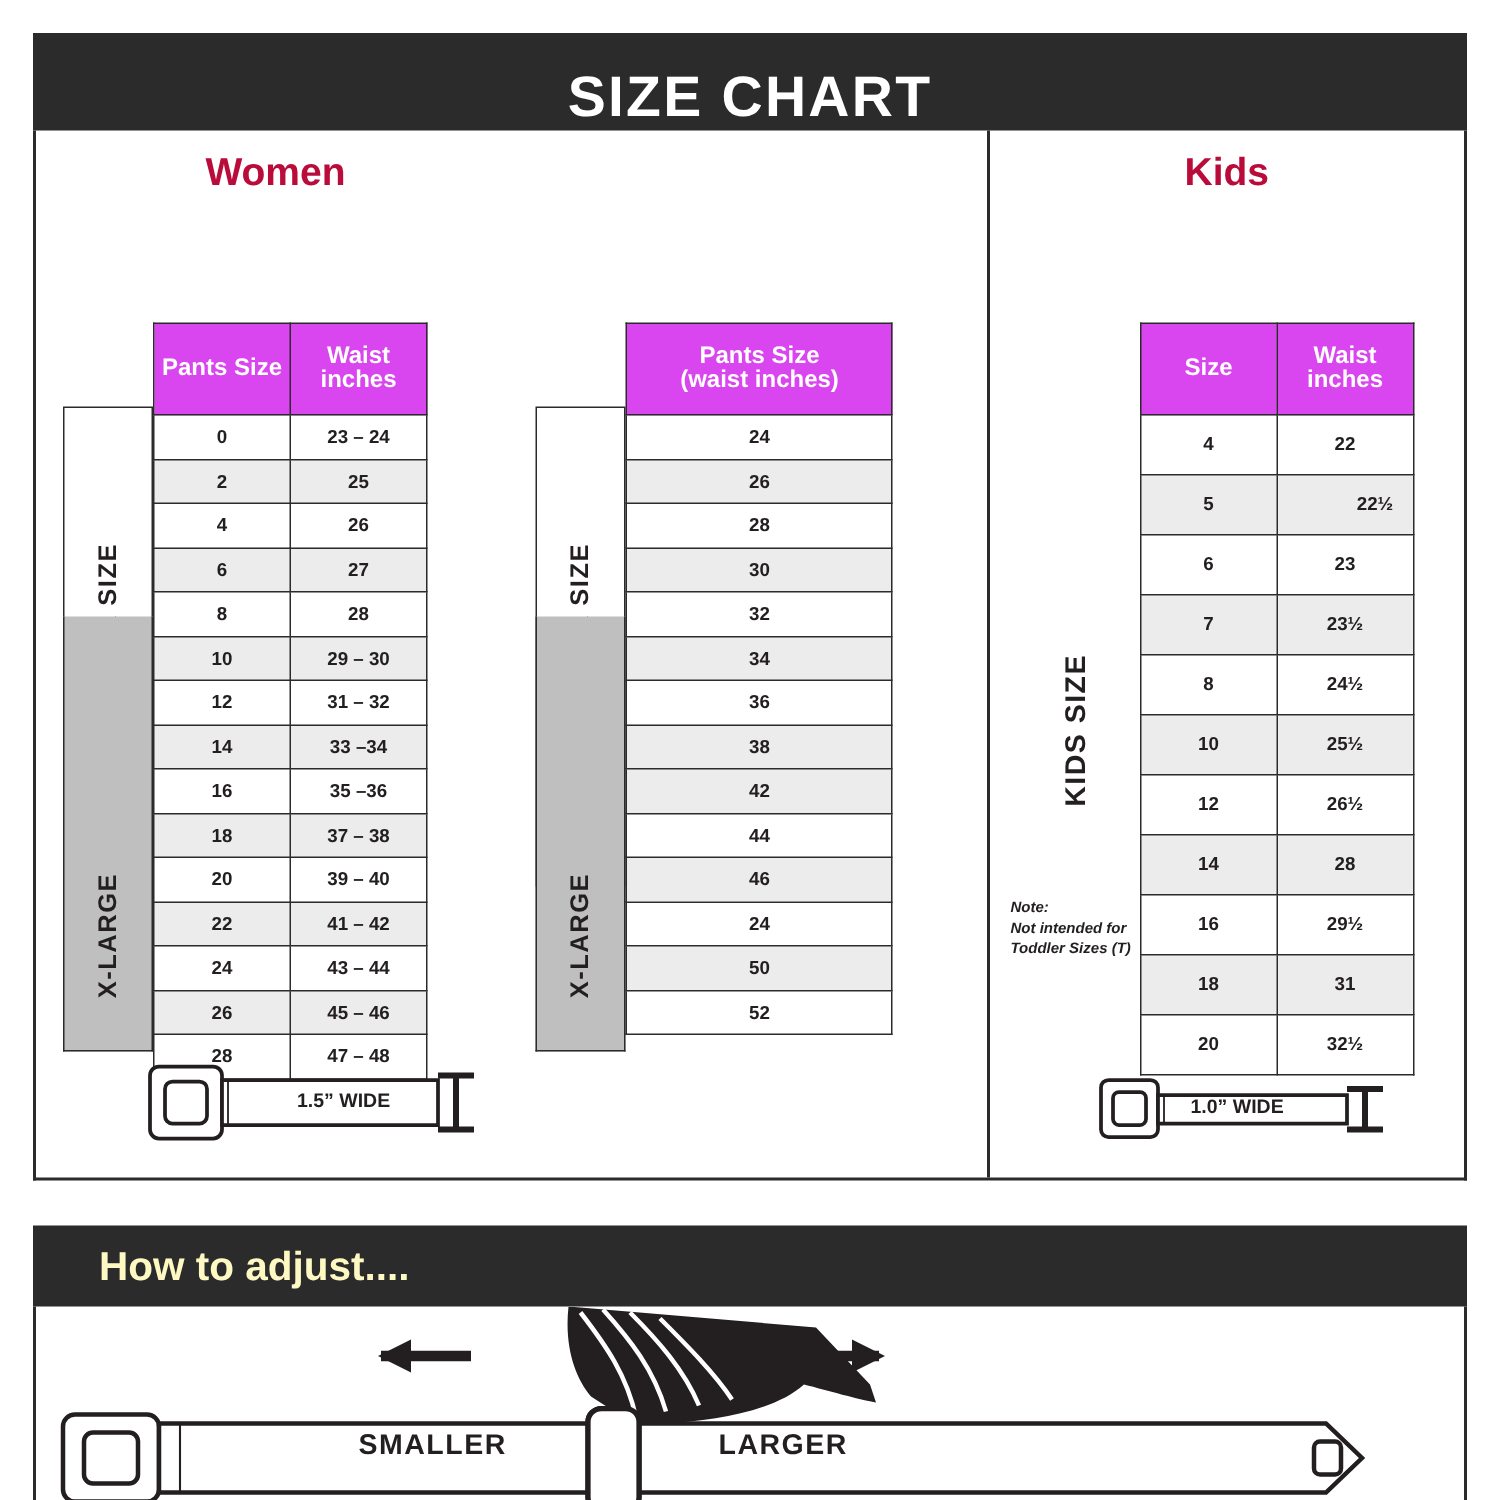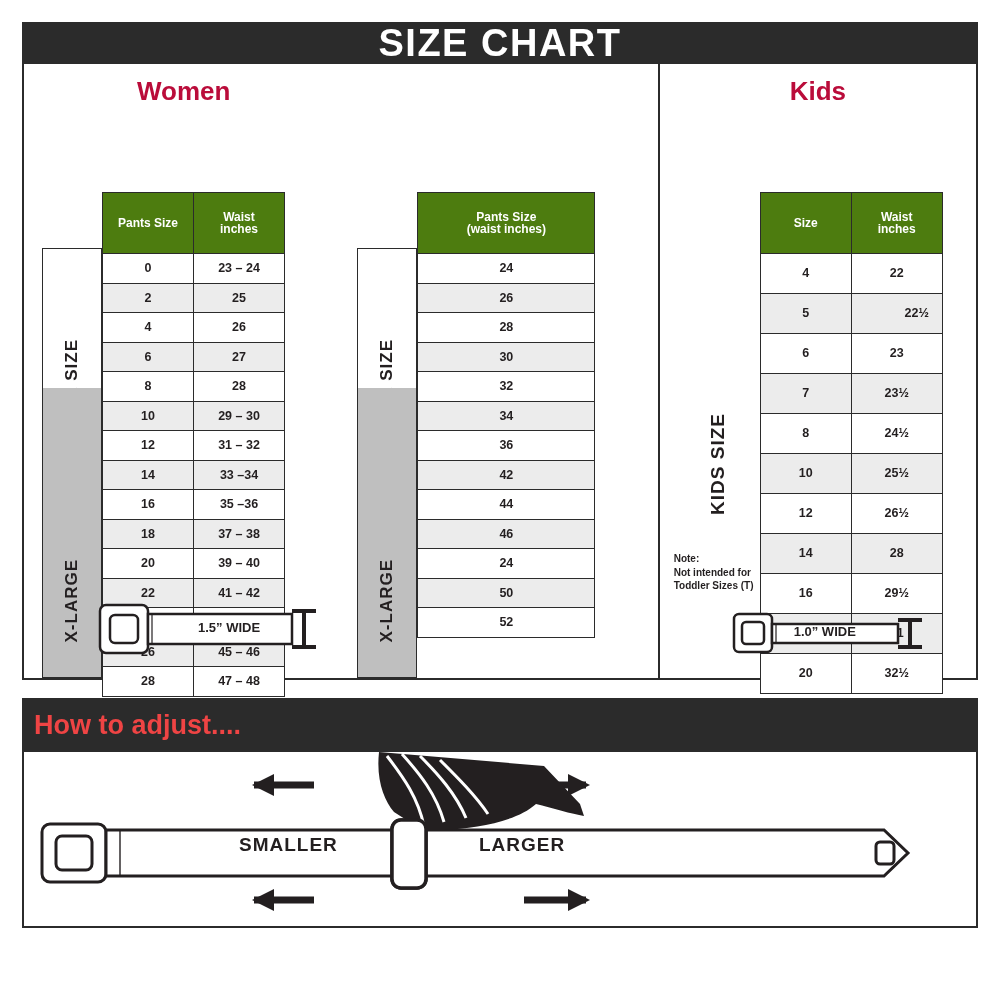--- a/index.html
+++ b/index.html
@@ -20,36 +20,36 @@
     height: 1000px;
     background: #ffffff;
     box-sizing: border-box;
     padding: 22px 22px 22px 22px;
   }
 
   
   .title-bar {
     background: #2b2b2b;
     color: #ffffff;
-    height: 42px;
+    height: 65px;
     display: flex;
-    align-items: flex-start;
+    align-items: flex-end;
     justify-content: center;
   }
   .title-bar .title-text {
     font-size: 38px;
     font-weight: bold;
     letter-spacing: 1.5px;
   }
 
   
   .main-panel {
     border: 2px solid #2b2b2b;
     border-top: none;
-    height: 616px;
+    height: 700px;
     box-sizing: border-box;
     display: flex;
   }
   .panel-col {
     position: relative;
     box-sizing: border-box;
   }
   .col-women { width: 320px; }
   .col-men   { width: 317px; border-right: 2px solid #2b2b2b;}
   .col-kids  { width: 317px; }
@@ -72,24 +72,24 @@
     border-collapse: collapse;
     font-size: 12.5px;
   }
   table.sz th, table.sz td {
     border: 1px solid #2b2b2b;
     text-align: center;
     padding: 0;
     line-height: 1;
   }
   table.sz thead th {
-    background: #4d7c0f;
+    background: #d946ef;
     color: #ffffff;
     font-weight: bold;
-    font-size: 12px;
+    font-size: 16px;
     height: 56px;
     vertical-align: middle;
     border: 1px solid #2b2b2b;
     padding: 2px 4px;
   }
   table.sz tbody td {
     height: 28.5px;
     background: #ffffff;
     font-weight: bold;
     font-size: 12.5px;
@@ -141,27 +141,27 @@
     position: absolute;
     bottom: 22px;
   }
   .belt-label {
     font-size: 13px;
     font-weight: bold;
   }
 
   
   .howto-bar {
-    margin-top: 18px;
+    margin-top: 30px;
     background: #2b2b2b;
-    color: #ef4444;
+    color: #fef9c3;
     height: 54px;
     display: flex;
     align-items: center;
-    padding-left: 12px;
+    padding-left: 44px;
     box-sizing: border-box;
   }
   .howto-bar .howto-text {
     font-size: 27px;
     font-weight: bold;
   }
   .adjust-panel {
     position: relative;
     border: 2px solid #2b2b2b;
     border-top: none;
@@ -327,20 +327,23 @@
             <tr>
                 <td>32</td>
               </tr>
             <tr class="alt">
                 <td>34</td>
               </tr>
             <tr>
                 <td>36</td>
               </tr>
             <tr class="alt">
+                <td>38</td>
+              </tr>
+            <tr class="alt">
                 <td>42</td>
               </tr>
             <tr>
                 <td>44</td>
               </tr>
             <tr class="alt">
                 <td>46</td>
               </tr>
             <tr>
                 <td>24</td>
@@ -356,21 +359,21 @@
       </div>
     </div>
 
     <div class="panel-col col-kids">
       <div class="col-heading">Kids</div>
 
       <div class="vlabel kids" style="left:30px; top:300px; width:56px; height:200px;">
         <span>KIDS SIZE</span>
       </div>
 
-      <div class="note-box" style="left:14px; top:488px; width:130px;">
+      <div class="note-box" style="left:14px; top:512px; width:130px;font-style:italic;">
         <div>Note:</div>
         <div>Not intended for</div>
         <div>Toddler Sizes (T)</div>
       </div>
 
       <div class="tbl-wrap" style="position:absolute; left:100px; top:128px;">
         <table class="sz">
           <thead>
             <tr>
               <th style="width:82px;">Size</th>

